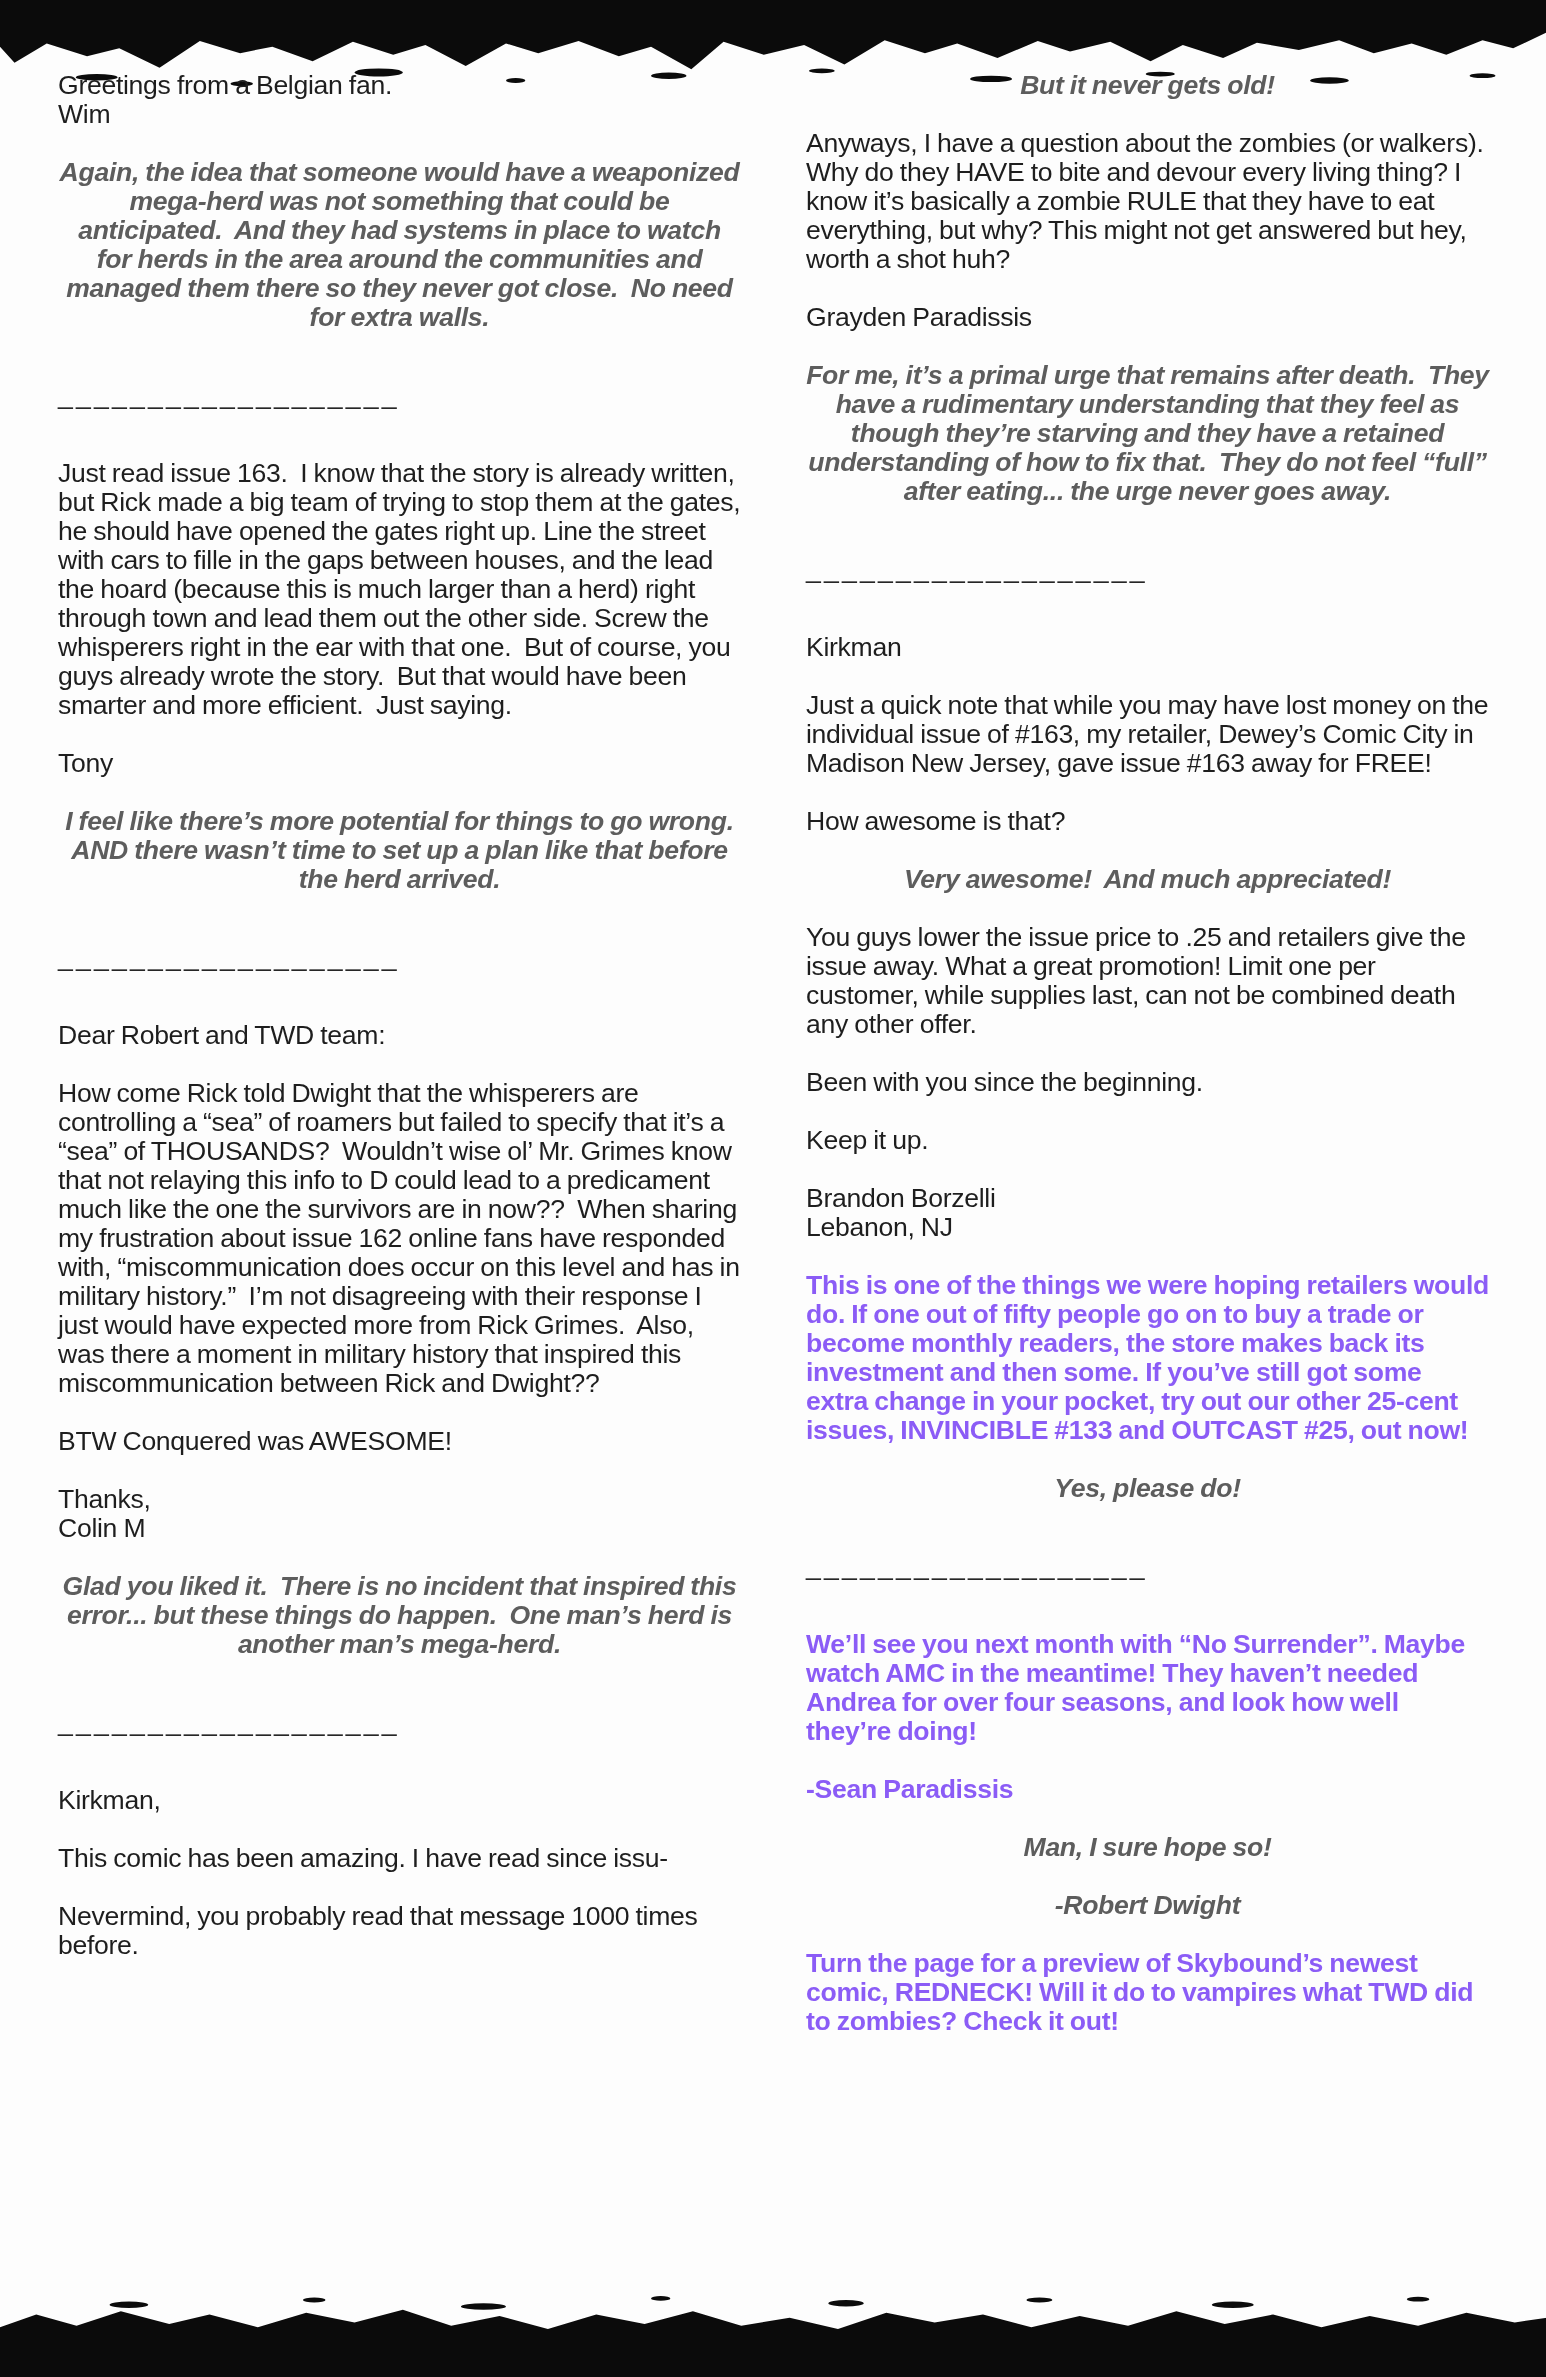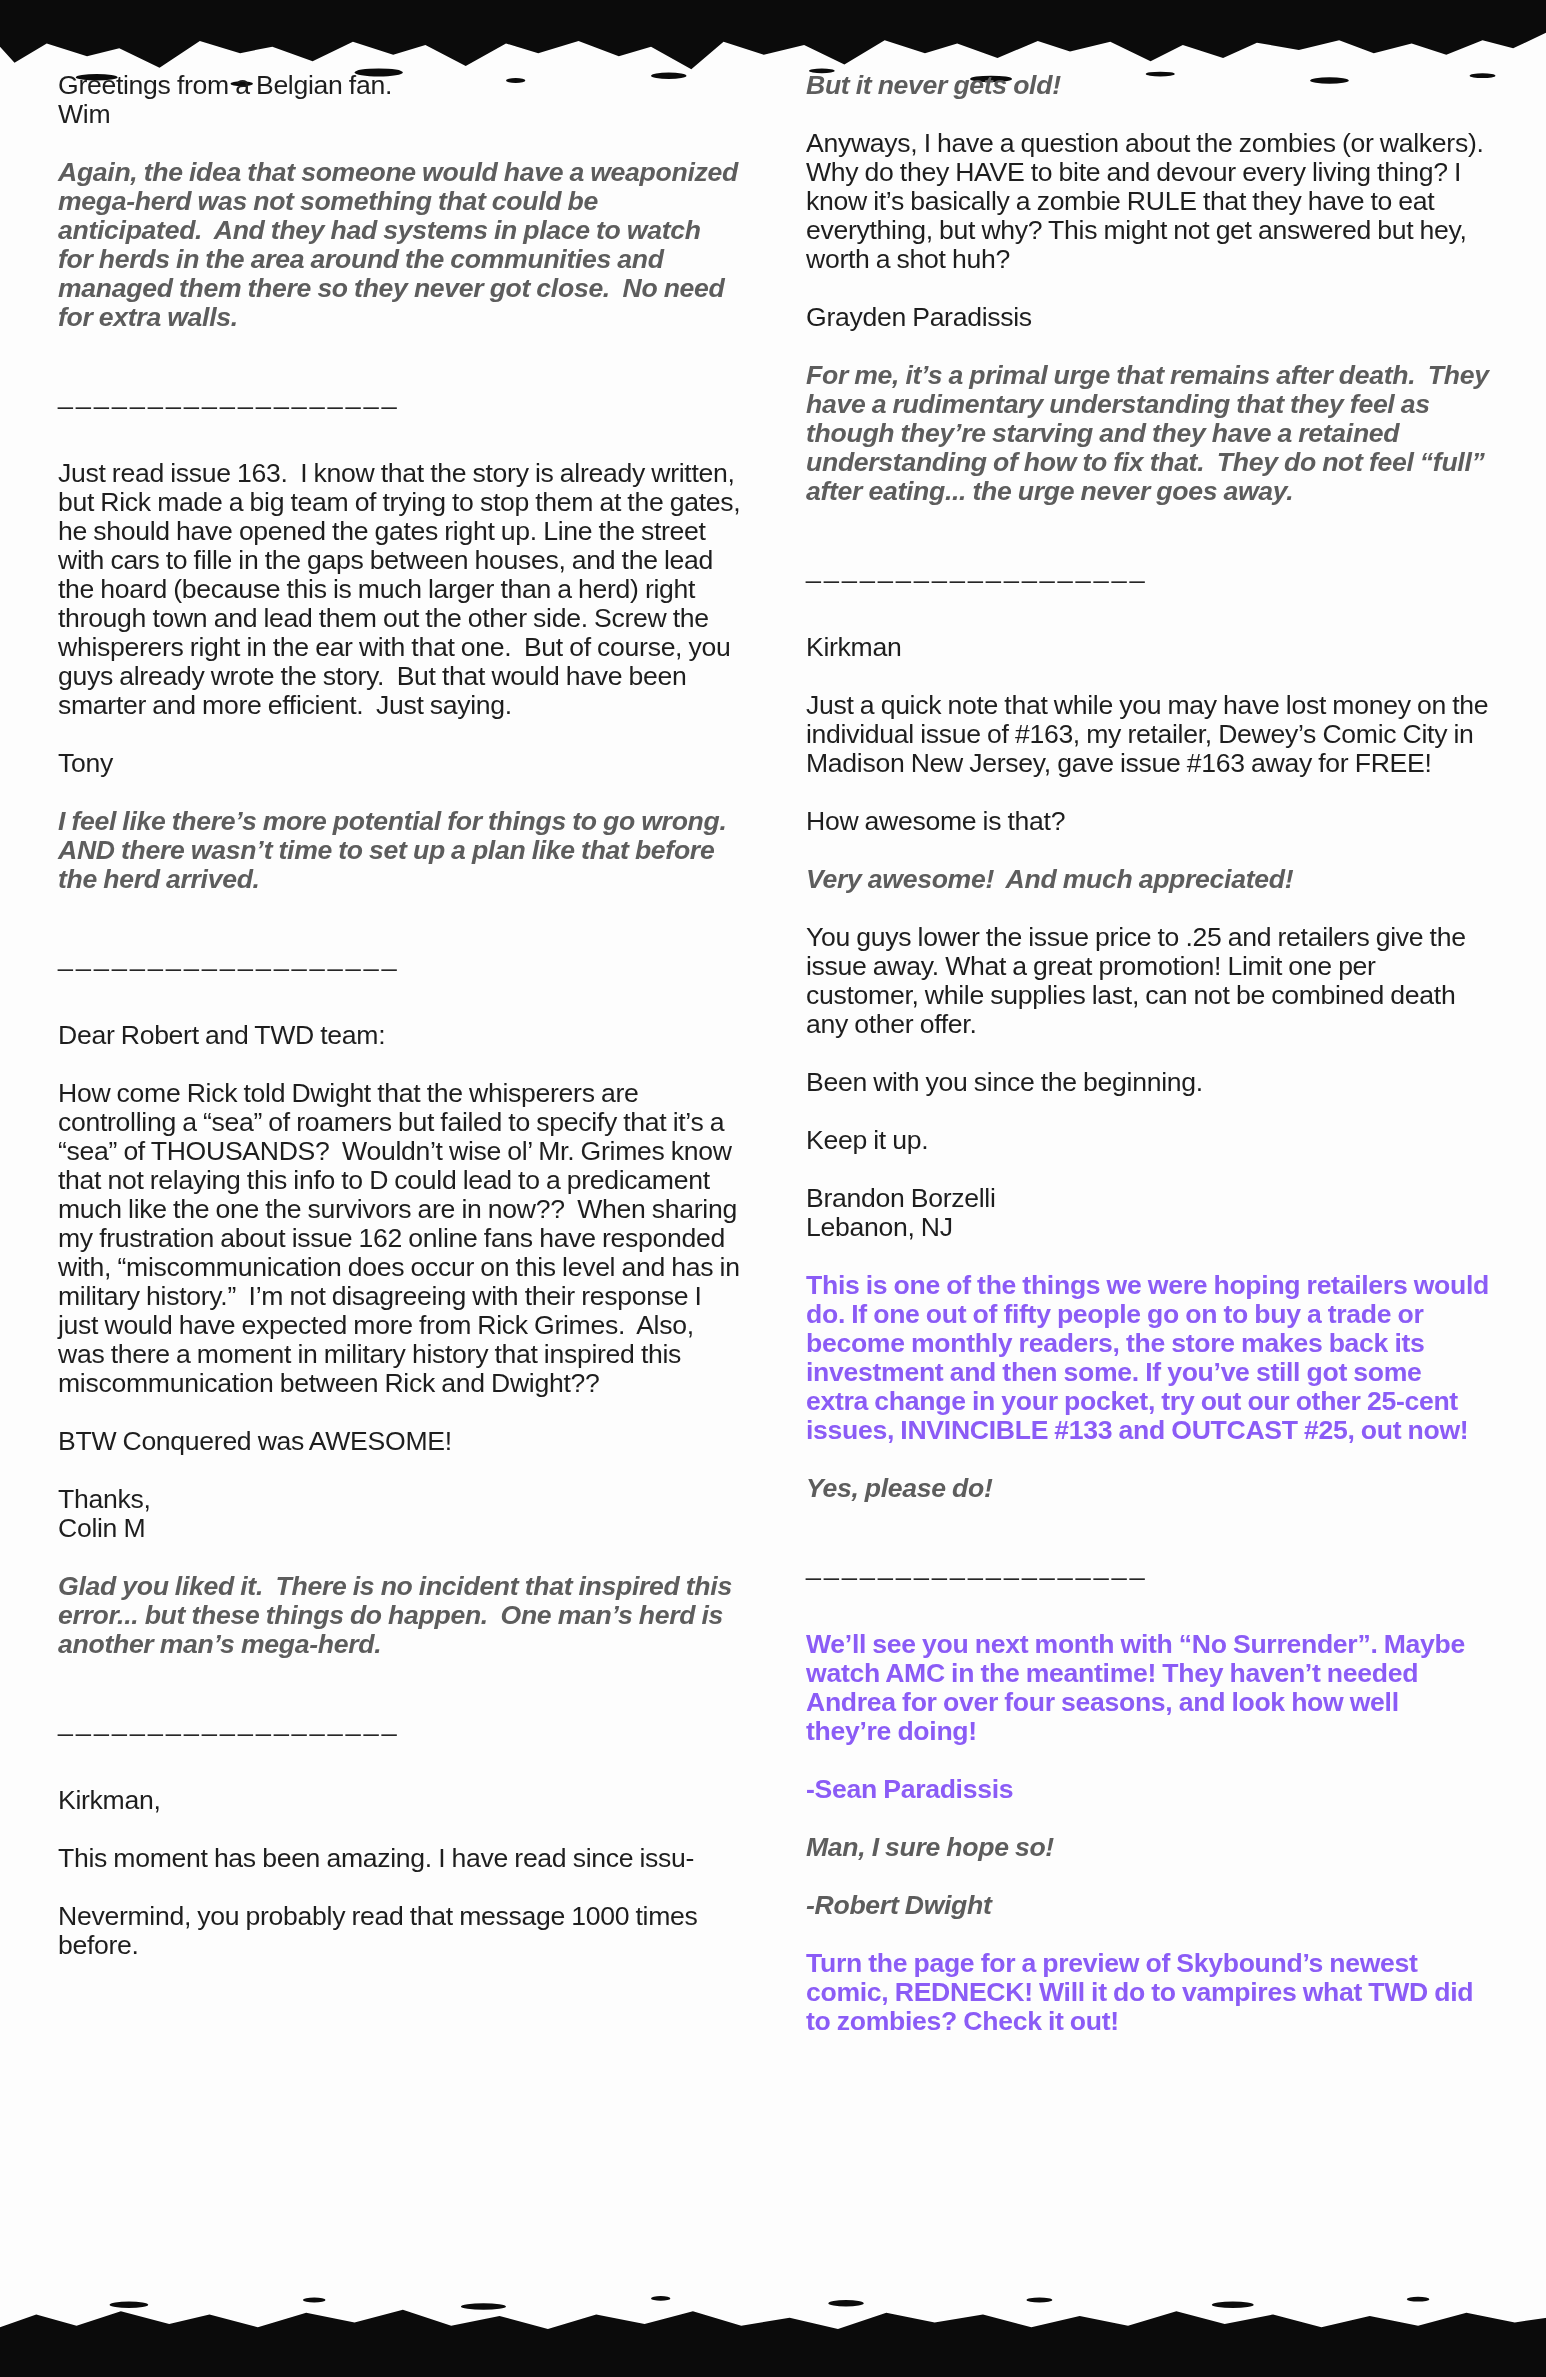--- a/index.html
+++ b/index.html
@@ -27,20 +27,21 @@
     color:#1e1e1e;
     letter-spacing:-0.3px;
     word-spacing:-0.8px;
   }
   .col p { margin:0 0 29px 0; white-space:pre-wrap; }
   p.letter { color:#1e1e1e; font-weight:normal; }
   p.reply {
     color:#5d5d5d;
     font-weight:bold;
     font-style:italic;
+    text-align:center;
   }
   p.bold { color:#8b5cf6; font-weight:bold; }
   p.divider {
     color:#262626;
     letter-spacing:3.2px;
     margin:49px 0;
     font-weight:normal;
   }
 </style>
 </head>
@@ -71,21 +72,21 @@
       <p class="reply">I feel like there’s more potential for things to go wrong.  AND there wasn’t time to set up a plan like that before the herd arrived.</p>
       <p class="divider">___________________</p>
       <p class="letter">Dear Robert and TWD team:</p>
       <p class="letter">How come Rick told Dwight that the whisperers are controlling a “sea” of roamers but failed to specify that it’s a “sea” of THOUSANDS?  Wouldn’t wise ol’ Mr. Grimes know that not relaying this info to D could lead to a predicament much like the one the survivors are in now??  When sharing my frustration about issue 162 online fans have responded with, “miscommunication does occur on this level and has in military history.”  I’m not disagreeing with their response I just would have expected more from Rick Grimes.  Also, was there a moment in military history that inspired this miscommunication between Rick and Dwight??</p>
       <p class="letter">BTW Conquered was AWESOME!</p>
       <p class="letter">Thanks,
 Colin M</p>
       <p class="reply">Glad you liked it.  There is no incident that inspired this error... but these things do happen.  One man’s herd is another man’s mega-herd.</p>
       <p class="divider">___________________</p>
       <p class="letter">Kirkman,</p>
-      <p class="letter">This moment has been amazing. I have read since issu-</p>
+      <p class="letter">This comic has been amazing. I have read since issu-</p>
       <p class="letter">Nevermind, you probably read that message 1000 times before.</p>
     </div>
   <div class="col">
       <p class="reply">But it never gets old!</p>
       <p class="letter">Anyways, I have a question about the zombies (or walkers). Why do they HAVE to bite and devour every living thing? I know it’s basically a zombie RULE that they have to eat everything, but why? This might not get answered but hey, worth a shot huh?</p>
       <p class="letter">Grayden Paradissis</p>
       <p class="reply">For me, it’s a primal urge that remains after death.  They have a rudimentary understanding that they feel as though they’re starving and they have a retained understanding of how to fix that.  They do not feel “full” after eating... the urge never goes away.</p>
       <p class="divider">___________________</p>
       <p class="letter">Kirkman</p>
       <p class="letter">Just a quick note that while you may have lost money on the individual issue of #163, my retailer, Dewey’s Comic City in Madison New Jersey, gave issue #163 away for FREE!</p>

